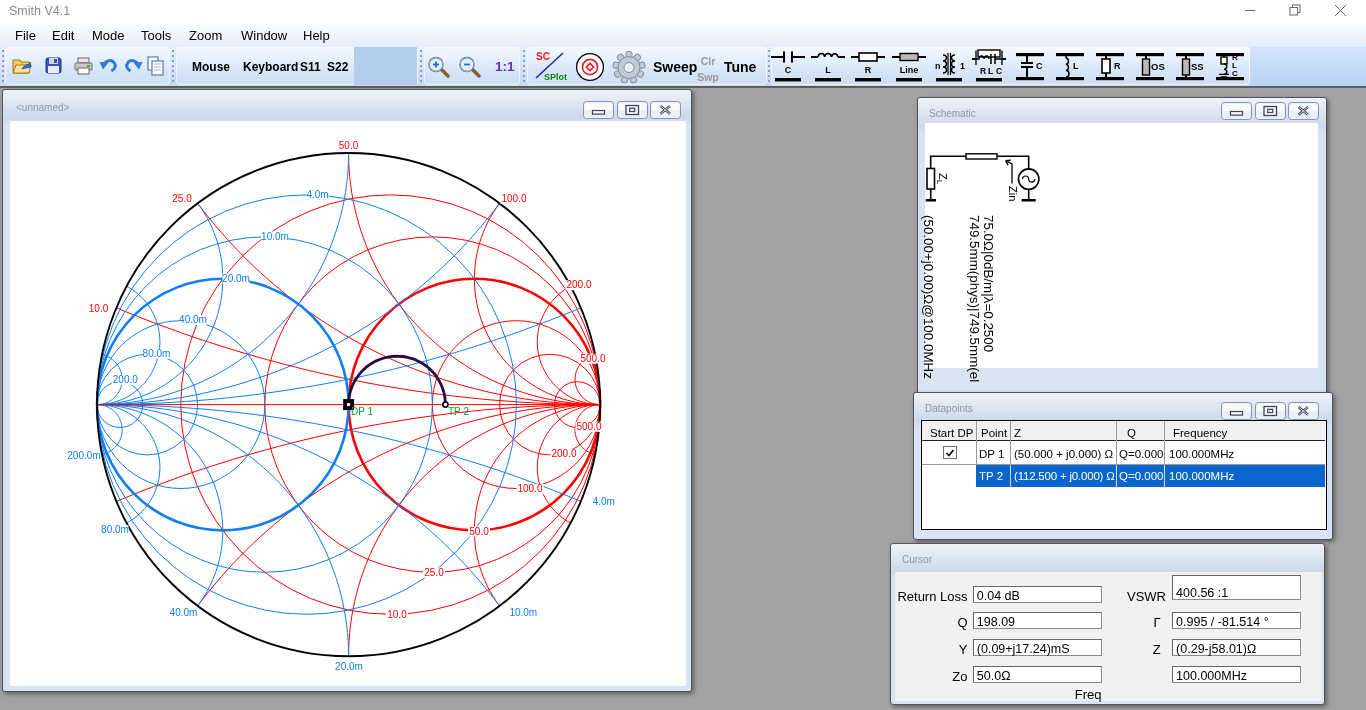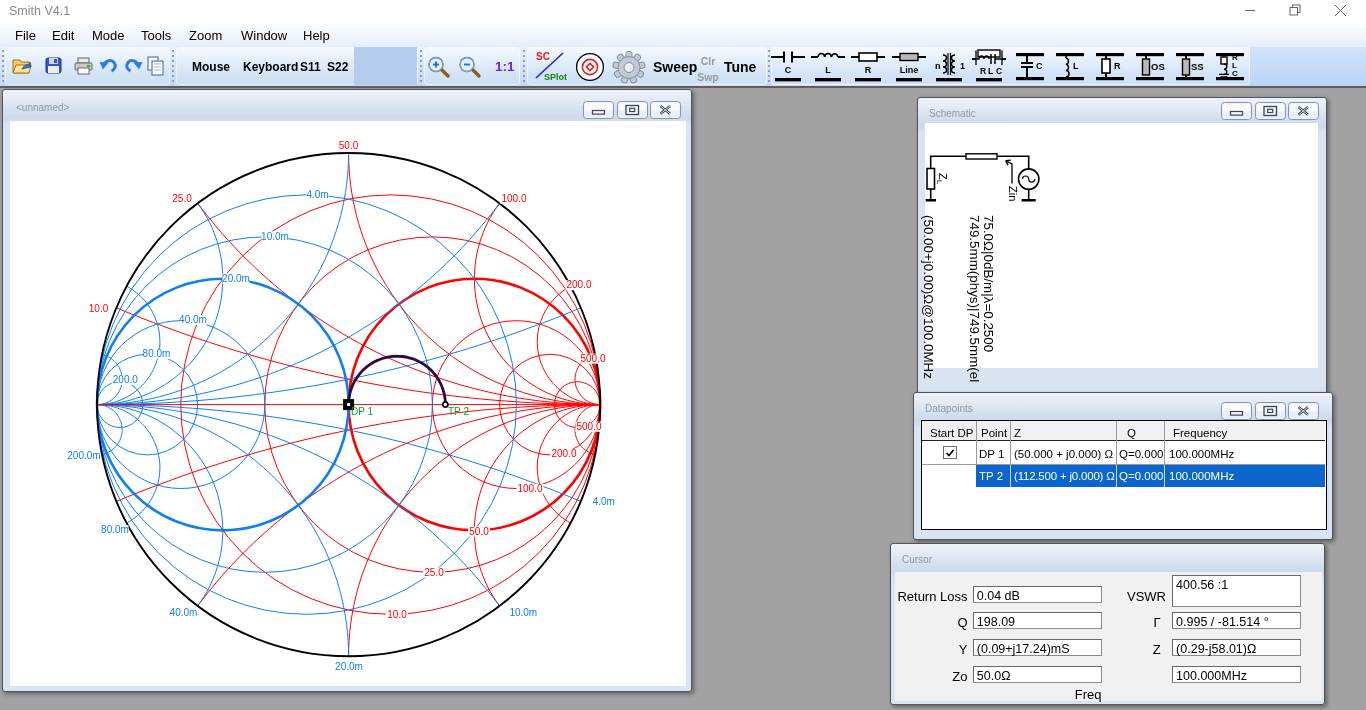--- a/index.html
+++ b/index.html
@@ -427,21 +427,21 @@
 <div class="abs" style="left:188.5px;top:0;width:1px;height:22px;background:#cfd8e8"></div>
 </div>
 </div>
 </div>
 <div class="win" style="left:890px;top:543px;width:435px;height:162px">
 <div class="wtitle">Cursor</div>
 <div class="abs" style="left:4px;top:28px;width:427px;height:129px;background:#f1f1f1">
 <div class="abs" style="left:-13.5px;top:16.5px;width:86px;text-align:right;font-size:13px">Return Loss</div>
       <div class="abs" style="left:77.79999999999995px;top:13.5px;width:129px;height:17px;background:#fff;border:1px solid #8a8a8a;border-top-color:#686868;border-left-color:#686868;font-size:12.5px;padding:2px 0 0 3px">0.04 dB</div>
       <div class="abs" style="left:185px;top:16.5px;width:86px;text-align:right;font-size:13px">VSWR</div>
-      <div class="abs" style="left:277.0999999999999px;top:3px;width:129px;height:32px;background:#fff;border:1px solid #8a8a8a;border-top-color:#686868;border-left-color:#686868;font-size:12.5px;padding:2px 0 0 3px">400.56 :1</div>
+      <div class="abs" style="left:277.0999999999999px;top:3px;width:129px;height:25px;background:#fff;border:1px solid #8a8a8a;border-top-color:#686868;border-left-color:#686868;font-size:12.5px;padding:10px 0 0 3px">400.56 :1</div>
       <div class="abs" style="left:-13.5px;top:43.39999999999998px;width:86px;text-align:right;font-size:13px">Q</div>
       <div class="abs" style="left:77.79999999999995px;top:40.39999999999998px;width:129px;height:17px;background:#fff;border:1px solid #8a8a8a;border-top-color:#686868;border-left-color:#686868;font-size:12.5px;padding:2px 0 0 3px">198.09</div>
       <div class="abs" style="left:179.70000000000005px;top:43.39999999999998px;width:86px;text-align:right;font-size:13px">Γ</div>
       <div class="abs" style="left:277.0999999999999px;top:40.39999999999998px;width:129px;height:17px;background:#fff;border:1px solid #8a8a8a;border-top-color:#686868;border-left-color:#686868;font-size:12.5px;padding:2px 11px 0 3px">0.995 / -81.514 °</div>
       <div class="abs" style="left:-13.5px;top:70.29999999999995px;width:86px;text-align:right;font-size:13px">Y</div>
       <div class="abs" style="left:77.79999999999995px;top:67.29999999999995px;width:129px;height:17px;background:#fff;border:1px solid #8a8a8a;border-top-color:#686868;border-left-color:#686868;font-size:12.5px;padding:2px 0 0 3px">(0.09+j17.24)mS</div>
       <div class="abs" style="left:179.70000000000005px;top:70.29999999999995px;width:86px;text-align:right;font-size:13px">Z</div>
       <div class="abs" style="left:277.0999999999999px;top:67.29999999999995px;width:129px;height:17px;background:#fff;border:1px solid #8a8a8a;border-top-color:#686868;border-left-color:#686868;font-size:12.5px;padding:2px 0 0 3px">(0.29-j58.01)Ω</div>
       <div class="abs" style="left:-13.5px;top:97.20000000000005px;width:86px;text-align:right;font-size:13px">Zo</div>
       <div class="abs" style="left:77.79999999999995px;top:94.20000000000005px;width:129px;height:17px;background:#fff;border:1px solid #8a8a8a;border-top-color:#686868;border-left-color:#686868;font-size:12.5px;padding:2px 0 0 3px">50.0Ω</div>

